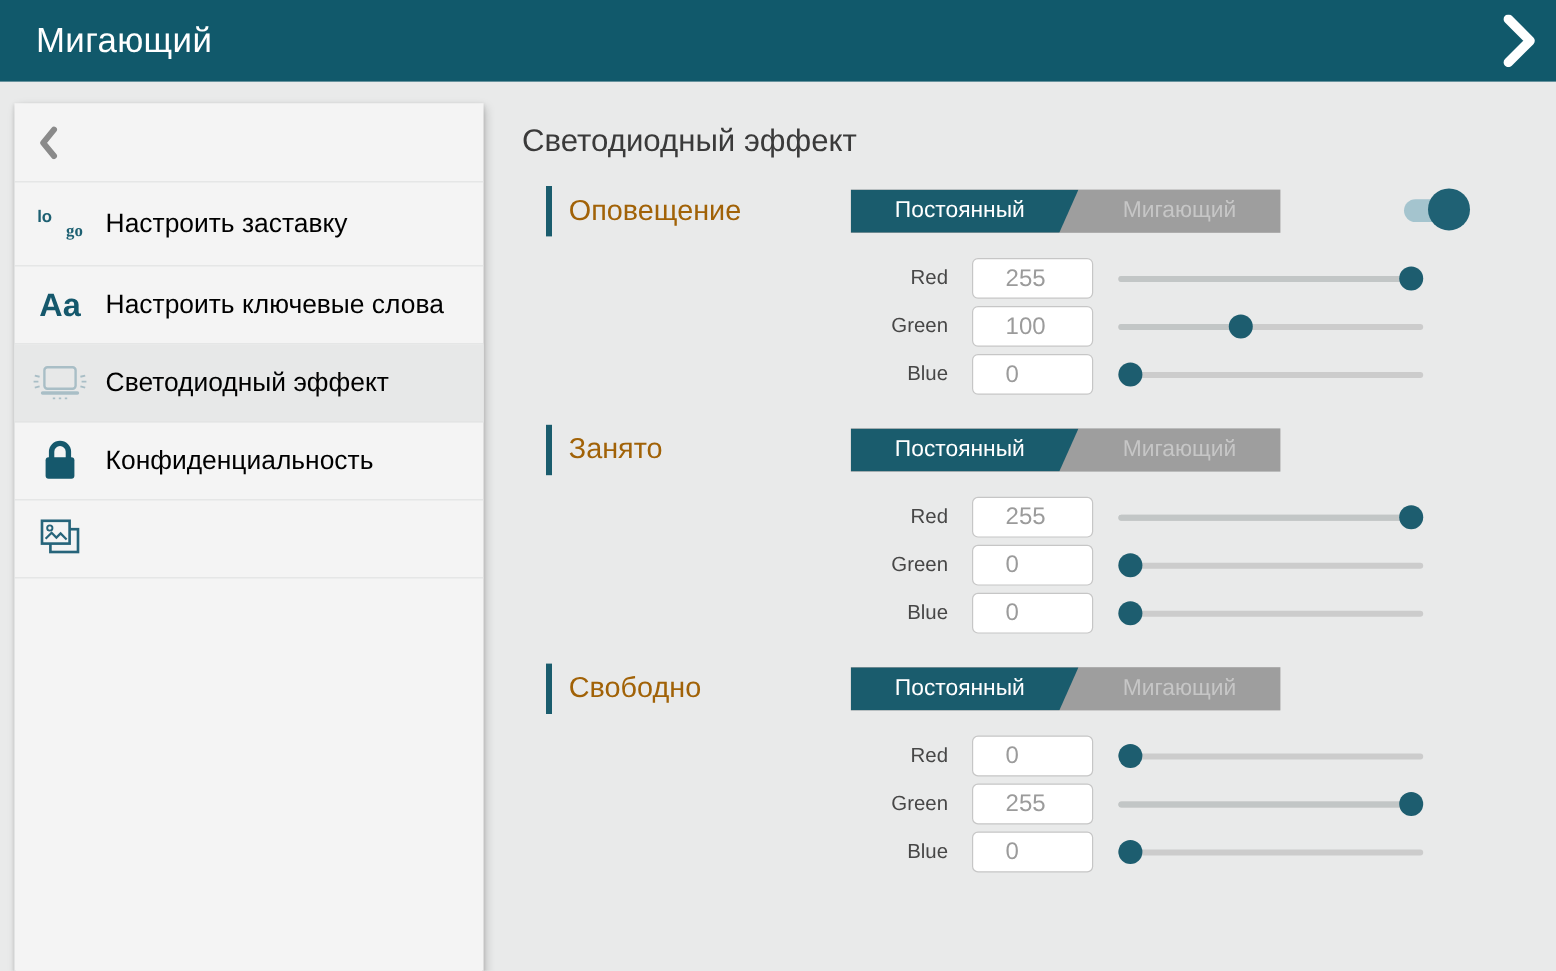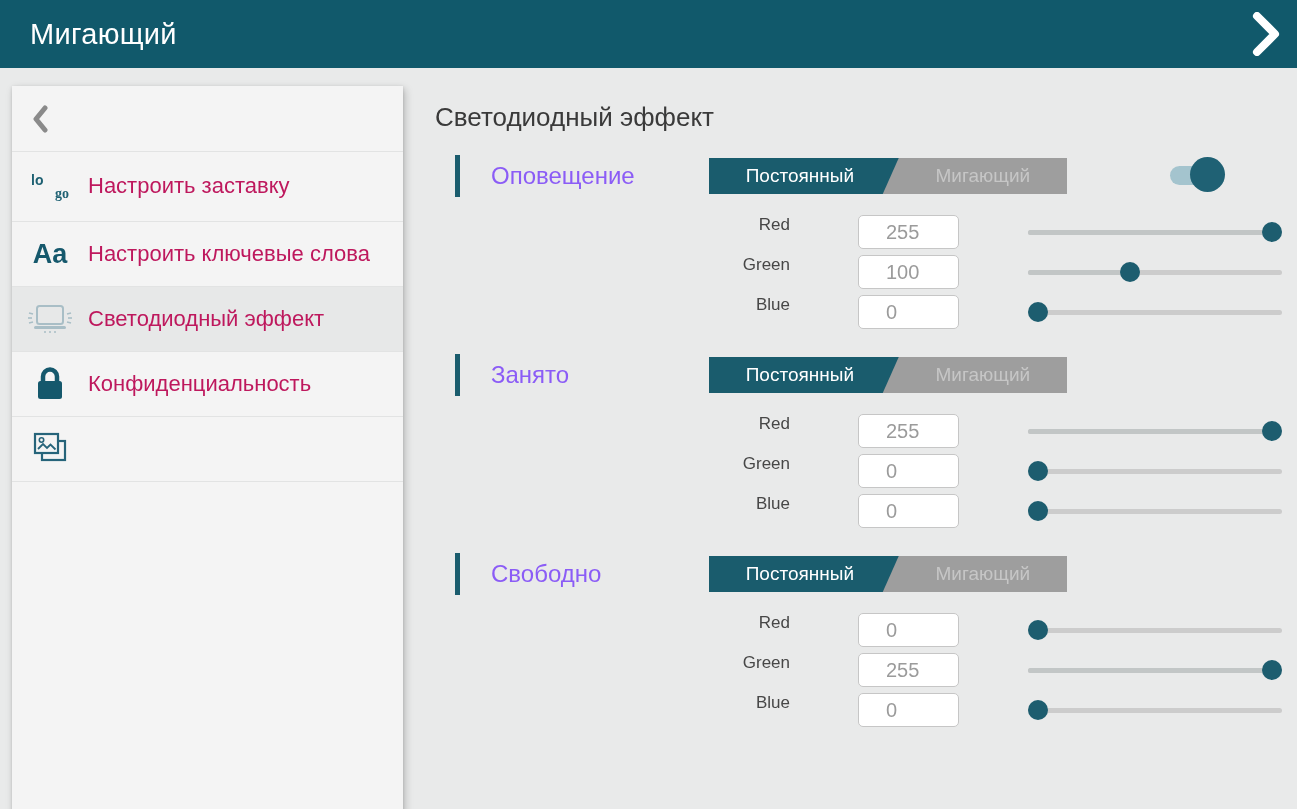--- a/index.html
+++ b/index.html
@@ -30,51 +30,51 @@
     height: 66px; border-bottom: 1px solid #e2e3e3;
     display: flex; align-items: center; padding-left: 20px; cursor: pointer;
   }
   .side-item {
     display: flex; align-items: center; border-bottom: 1px solid #e2e3e3;
     min-height: 65px; cursor: pointer;
   }
   .side-item.tall { min-height: 70px; }
   .side-item.selected { background: #e7e8e8; }
   .side-item .ic { width: 76px; flex: none; display: flex; justify-content: center; align-items: center; }
-  .side-item .lbl { font-size: 22px; color: #be185d; line-height: 1.3; padding: 12px 16px 12px 0; text-align: right; }
+  .side-item .lbl { font-size: 22px; color: #000000; line-height: 1.3; padding: 12px 16px 12px 0; text-align: right; }
   .logo-ic { color: #1d6072; font-size: 14px; font-weight: 600; line-height: 13px; }
   .logo-ic .go { display: block; margin-left: 24px; font-family: Liberation Serif, serif; }
   .aa-ic { color: #15586c; font-size: 27px; font-weight: 700; line-height: 1; }
   
   .main { position: absolute; left: 435px; top: 86px; right: 0; bottom: 0; }
   .main-title { font-size: 26px; color: #3a3a3a; font-weight: 400; margin-top: 16px; }
   .section { position: relative; margin-top: 22px; }
   .section.later { margin-top: 25px; }
   .sec-head { position: relative; height: 42px; display: flex; align-items: center; }
   .sec-bar { width: 5px; height: 42px; background: #1a5c6d; margin-left: 20px; flex: none; }
-  .sec-name { font-size: 24px; color: #8b5cf6; margin-left: 31px; }
+  .sec-name { font-size: 24px; color: #a16207; margin-left: 14px; }
   .tabs {
     position: absolute; left: 274px; top: 3px; width: 358px; height: 36px;
     background: #9e9e9e; display: flex;
   }
   .tab-active {
     width: 53%; background: #1a5c6d; color: #ffffff;
     clip-path: polygon(0 0, 100% 0, calc(100% - 16px) 100%, 0 100%);
     display: flex; align-items: center; justify-content: center;
     font-size: 19px; cursor: pointer; padding-right: 8px;
   }
   .tab-inactive {
     flex: 1; color: #c6c6c6; display: flex; align-items: center; justify-content: center;
     font-size: 19px; cursor: pointer;
   }
   .toggle { position: absolute; left: 735px; top: 2px; width: 55px; height: 36px; cursor: pointer; }
   .toggle-track { position: absolute; left: 0; top: 9px; width: 37px; height: 19px; border-radius: 10px; background: #a4c4ce; }
   .toggle-thumb { position: absolute; right: 0; top: 0; width: 35px; height: 35px; border-radius: 50%; background: #1f6174; }
   .channels { margin-top: 18px; }
-  .ch-row { display: flex; align-items: flex-start; height: 34px; margin-bottom: 6px; gap: 48px; }
+  .ch-row { display: flex; align-items: center; height: 34px; margin-bottom: 6px; }
   .ch-label { width: 355px; text-align: right; font-size: 17px; color: #474747; flex: none; }
   .ch-input {
     width: 101px; height: 34px; margin-left: 20px; flex: none;
     border: 1px solid #c6c6c6; border-radius: 5px; background: #ffffff;
     font-family: inherit; font-size: 20px; color: #9b9b9b; padding-left: 27px;
   }
   .slider { position: relative; width: 254px; height: 34px; margin-left: 21px; flex: none; cursor: pointer; }
   .slider-track { position: absolute; top: 15px; left: 0; right: 0; height: 5px; border-radius: 3px; background: #cccccc; }
   .slider-fill  { position: absolute; top: 15px; left: 0; height: 5px; border-radius: 3px; background: #c2c6c6; }
   .slider-thumb { position: absolute; top: 7px; width: 20px; height: 20px; border-radius: 50%; background: #1d5d6f; }

